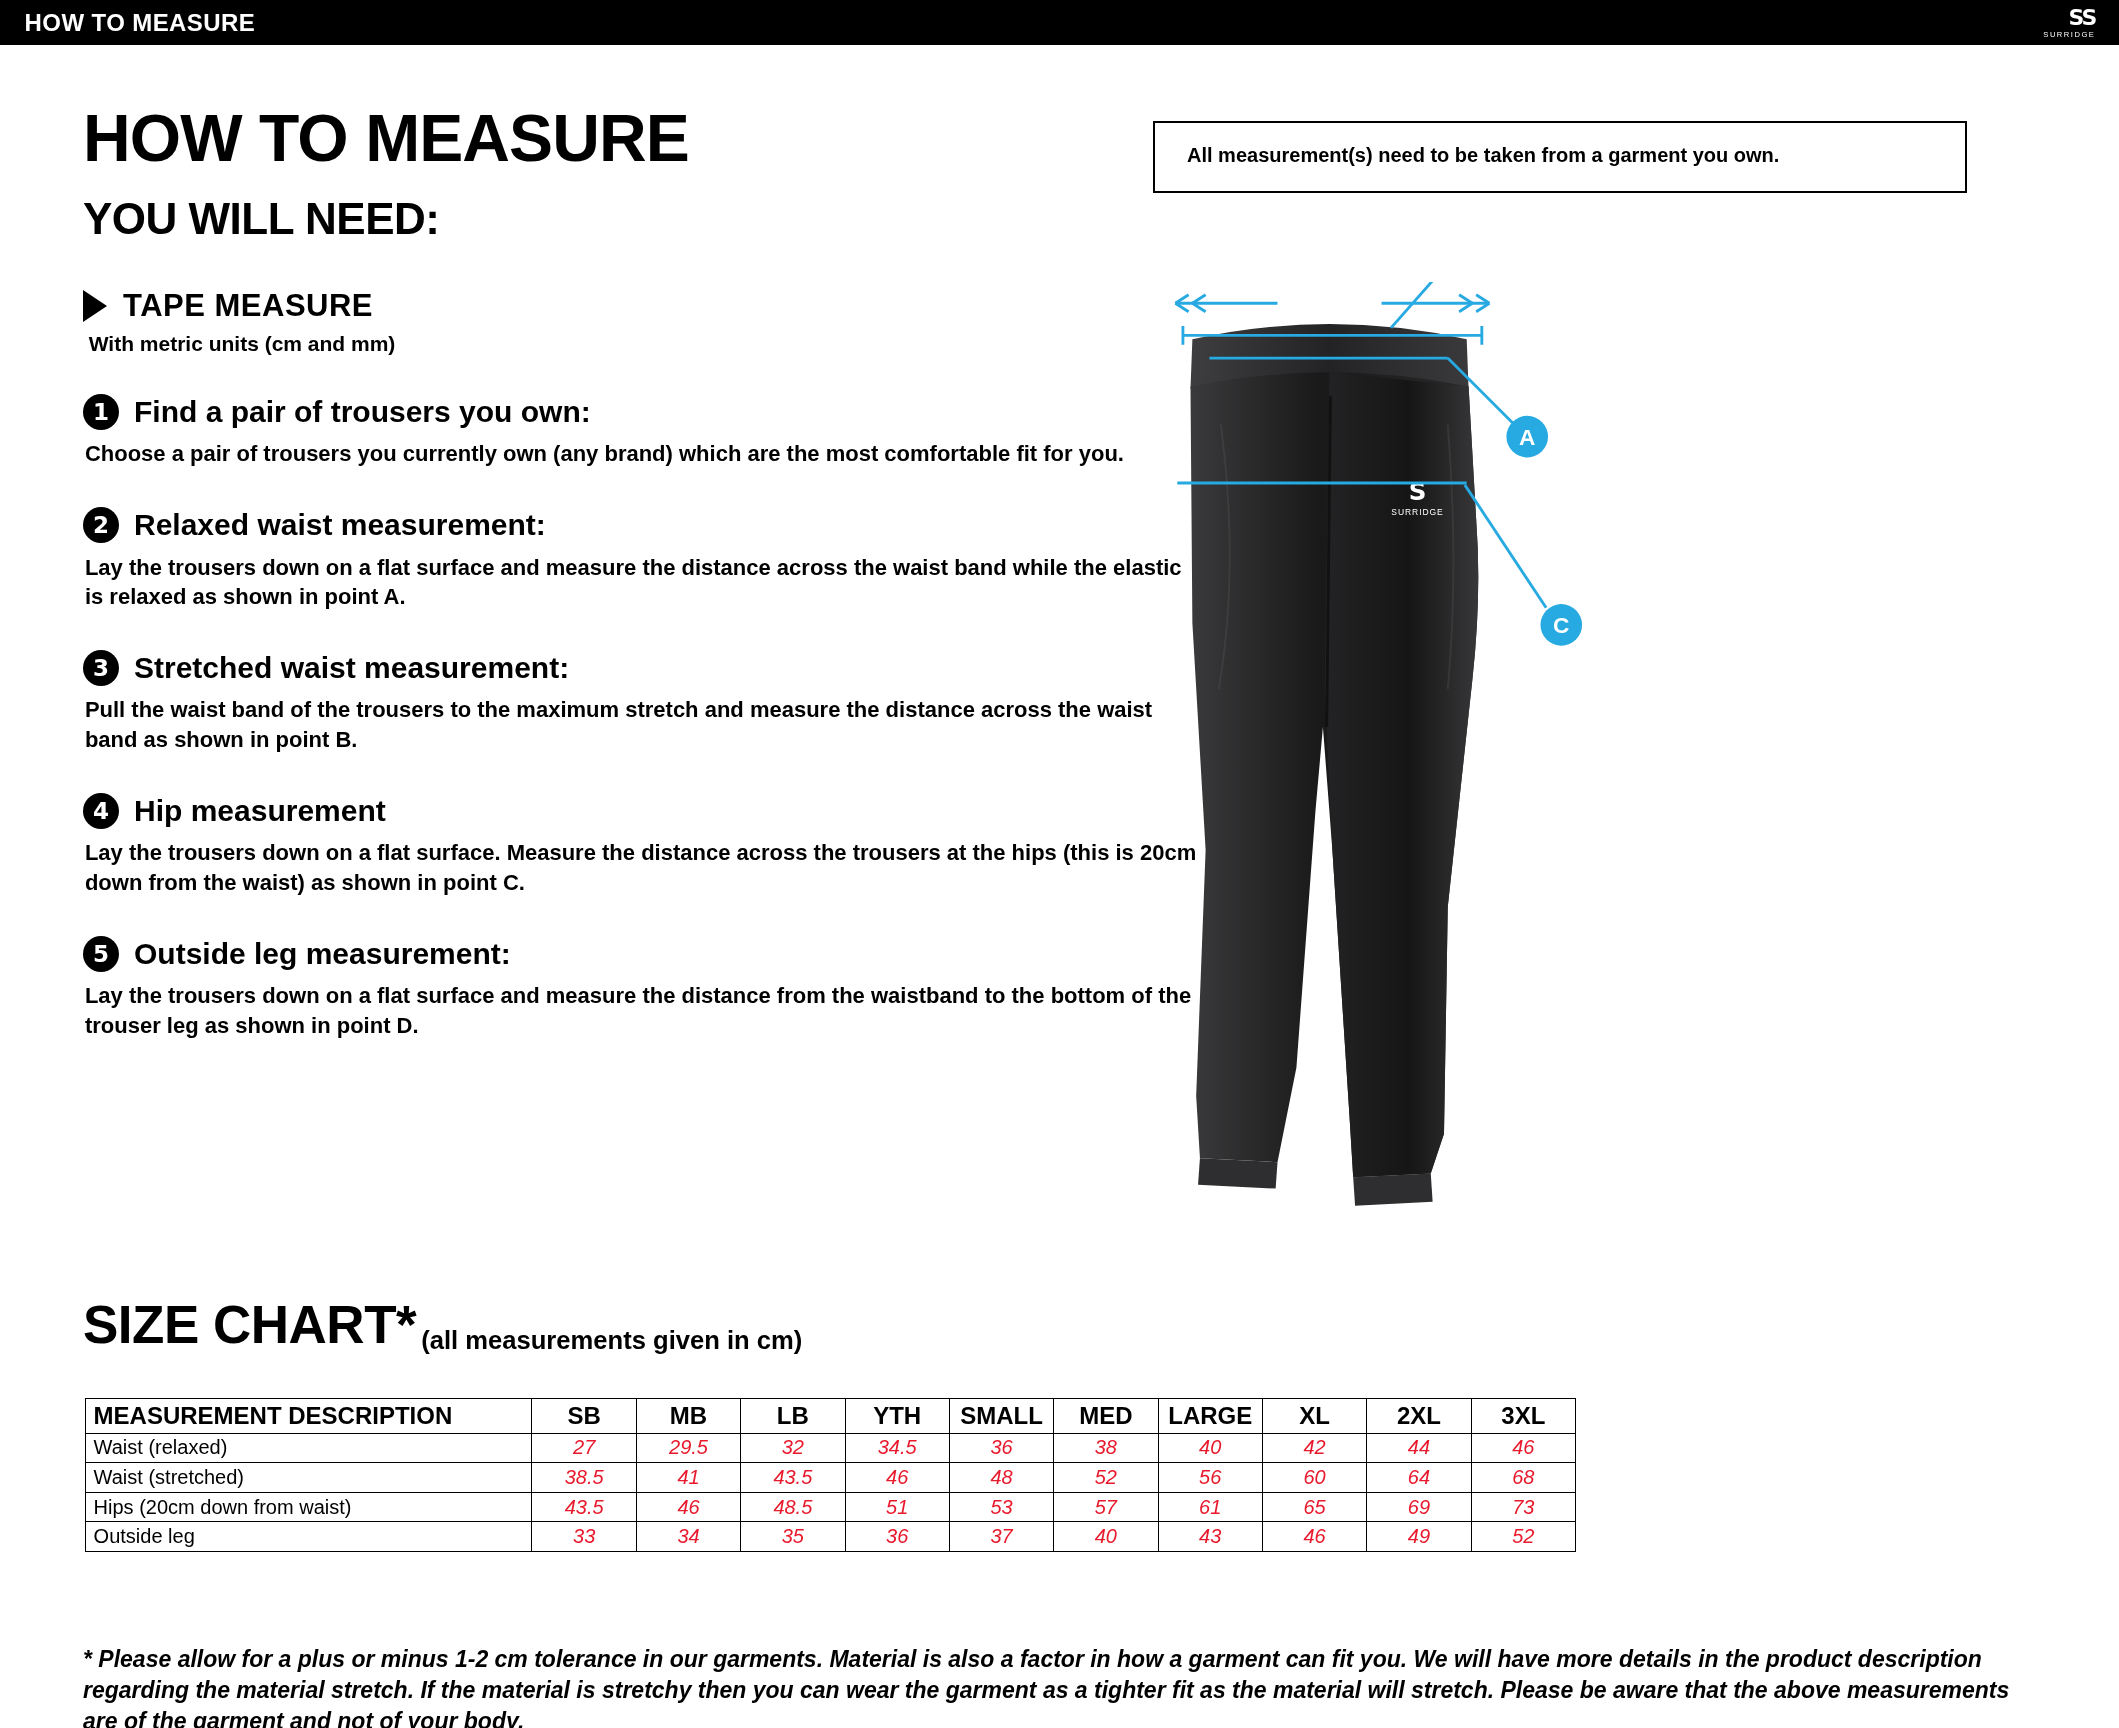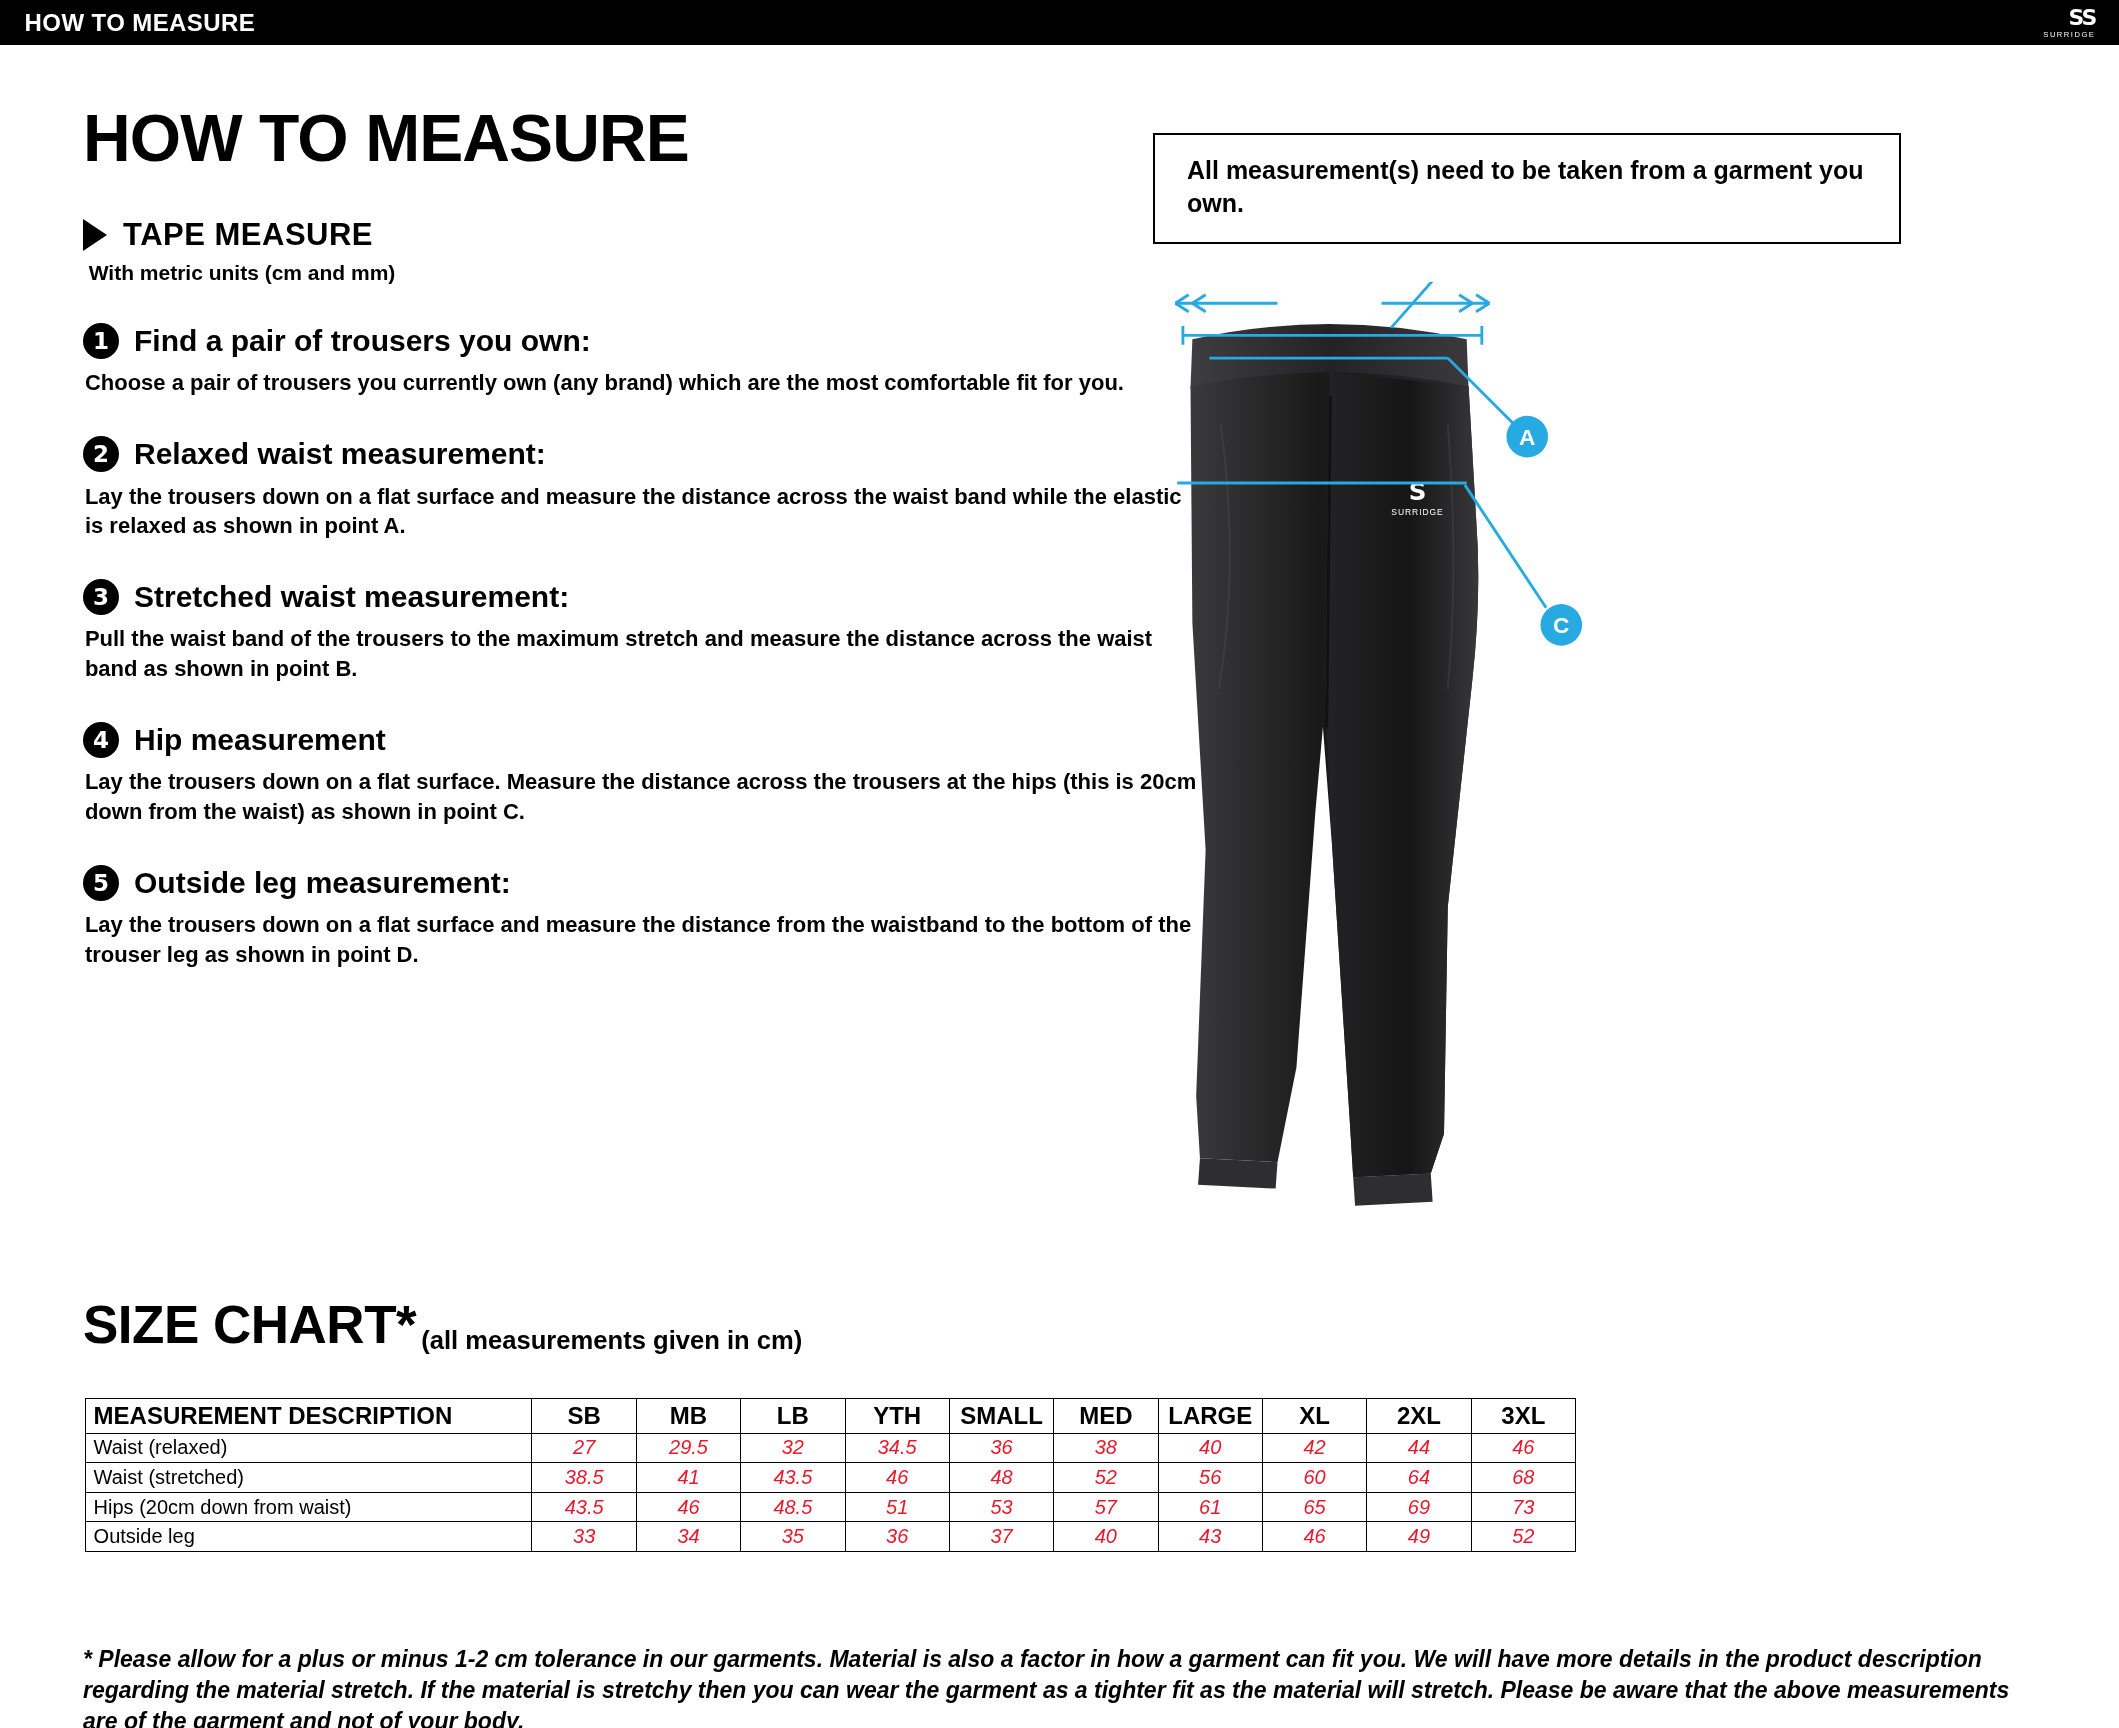--- a/index.html
+++ b/index.html
@@ -135,28 +135,27 @@
     margin-top: 9.5px;
     margin-left: 1.9px;
     max-width: 1136px;
   }
 
   
   .callout {
     position: absolute;
     left: 1153px;
     top: 76px;
-    width: 748px;
+    width: 814px;
     border: 2.8px solid #000;
     box-sizing: border-box;
     padding: 19px 26.5px 23px 32px;
-    font-size: 25px;
+    font-size: 20px;
     font-weight: bold;
     line-height: 1.3;
-    margin-top: 12px;
   }
 
   
   .illo {
     position: absolute;
     left: 1164px;
     top: 237px;
     width: 927px;
     height: 1013px;
   }
@@ -240,20 +239,21 @@
   <div class="brand">
     <div class="brand-mark">SS</div>
     <div class="brand-name">SURRIDGE</div>
   </div>
 </div>
 
 <div class="page">
 
   <div class="col-left">
     <h1 class="main-title">HOW TO MEASURE</h1>
+    <h2 class="sub-title">YOU WILL NEED:</h2>
 
     <div class="need-row">
       <div class="tri"></div>
       <div class="need-label">TAPE MEASURE</div>
     </div>
     <div class="need-note">With metric units (cm and mm)</div>
 
     <div class="step">
       <div class="step-head">
         <div class="step-num">1</div>

